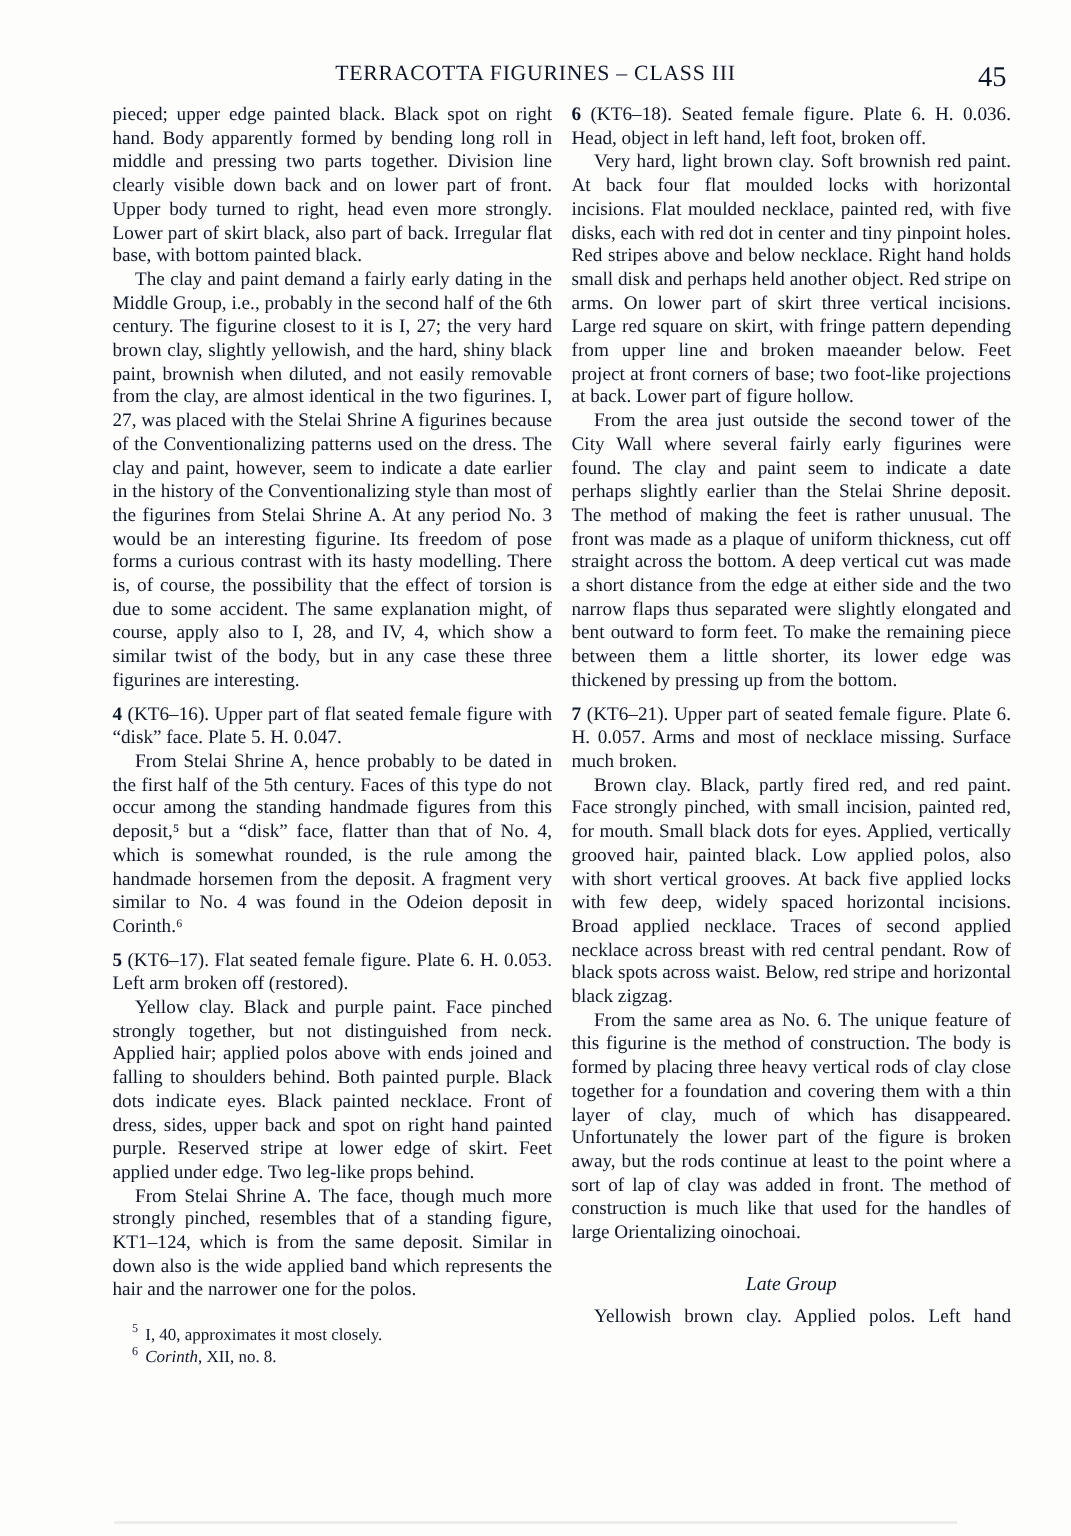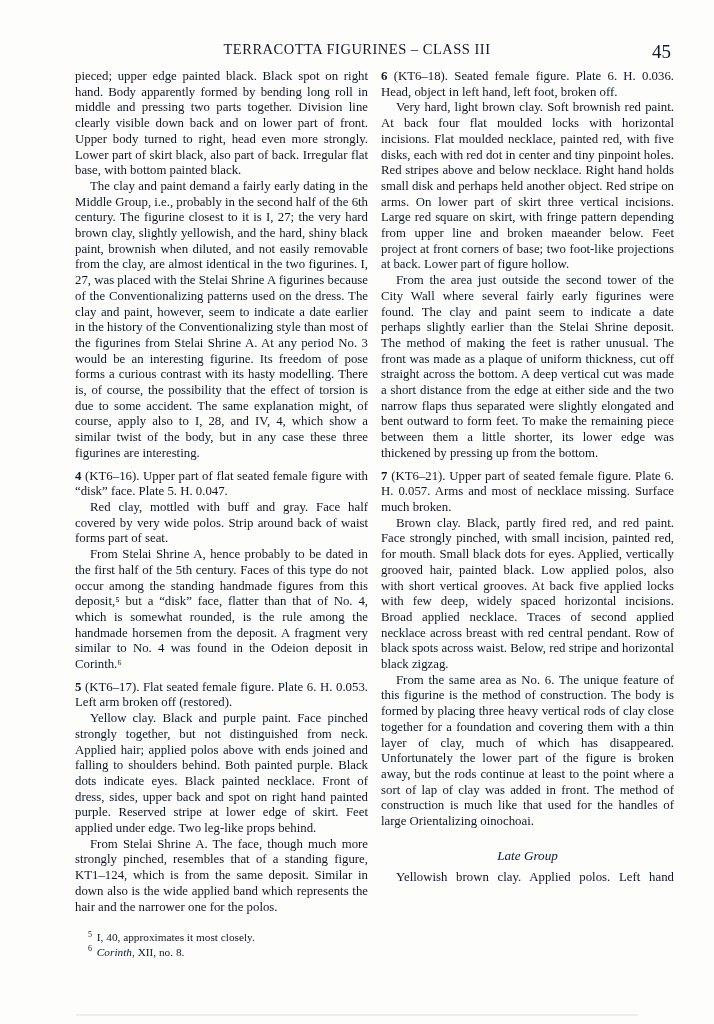--- a/index.html
+++ b/index.html
@@ -86,21 +86,20 @@
     <span>TERRACOTTA FIGURINES – CLASS III</span>
   </div>
   <div class="page-number">45</div>
 
   <div class="columns">
 
     <div class="col">
       <p>pieced; upper edge painted black. Black spot on right hand. Body apparently formed by bending long roll in middle and pressing two parts together. Division line clearly visible down back and on lower part of front. Upper body turned to right, head even more strongly. Lower part of skirt black, also part of back. Irregular flat base, with bottom painted black.</p>
       <p class="ind">The clay and paint demand a fairly early dating in the Middle Group, i.e., probably in the second half of the 6th century. The figurine closest to it is I, 27; the very hard brown clay, slightly yellowish, and the hard, shiny black paint, brownish when diluted, and not easily removable from the clay, are almost identical in the two figurines. I, 27, was placed with the Stelai Shrine A figurines because of the Conventionalizing patterns used on the dress. The clay and paint, however, seem to indicate a date earlier in the history of the Conventionalizing style than most of the figurines from Stelai Shrine A. At any period No. 3 would be an interesting figurine. Its freedom of pose forms a curious contrast with its hasty modelling. There is, of course, the possibility that the effect of torsion is due to some accident. The same explanation might, of course, apply also to I, 28, and IV, 4, which show a similar twist of the body, but in any case these three figurines are interesting.</p>
       <p class="entry"><b class="num">4</b><span> (KT6–16). Upper part of flat seated female figure with “disk” face. Plate 5. H. 0.047.</span></p>
-      <p class="ind">Red clay, mottled with buff and gray. Face half covered by very wide polos. Strip around back of waist forms part of seat.</p>
       <p class="ind">From Stelai Shrine A, hence probably to be dated in the first half of the 5th century. Faces of this type do not occur among the standing handmade figures from this deposit,⁵ but a “disk” face, flatter than that of No. 4, which is somewhat rounded, is the rule among the handmade horsemen from the deposit. A fragment very similar to No. 4 was found in the Odeion deposit in Corinth.⁶</p>
       <p class="entry"><b class="num">5</b><span> (KT6–17). Flat seated female figure. Plate 6. H. 0.053. Left arm broken off (restored).</span></p>
       <p class="ind">Yellow clay. Black and purple paint. Face pinched strongly together, but not distinguished from neck. Applied hair; applied polos above with ends joined and falling to shoulders behind. Both painted purple. Black dots indicate eyes. Black painted necklace. Front of dress, sides, upper back and spot on right hand painted purple. Reserved stripe at lower edge of skirt. Feet applied under edge. Two leg-like props behind.</p>
       <p class="ind">From Stelai Shrine A. The face, though much more strongly pinched, resembles that of a standing figure, KT1–124, which is from the same deposit. Similar in down also is the wide applied band which represents the hair and the narrower one for the polos.</p>
 
       <div class="footnotes">
         <p class="footnote"><sup>5</sup><span> I, 40, approximates it most closely.</span><i></i><span></span></p>
         <p class="footnote"><sup>6</sup><span> </span><i>Corinth</i><span>, XII, no. 8.</span></p>
       </div>
     </div>

